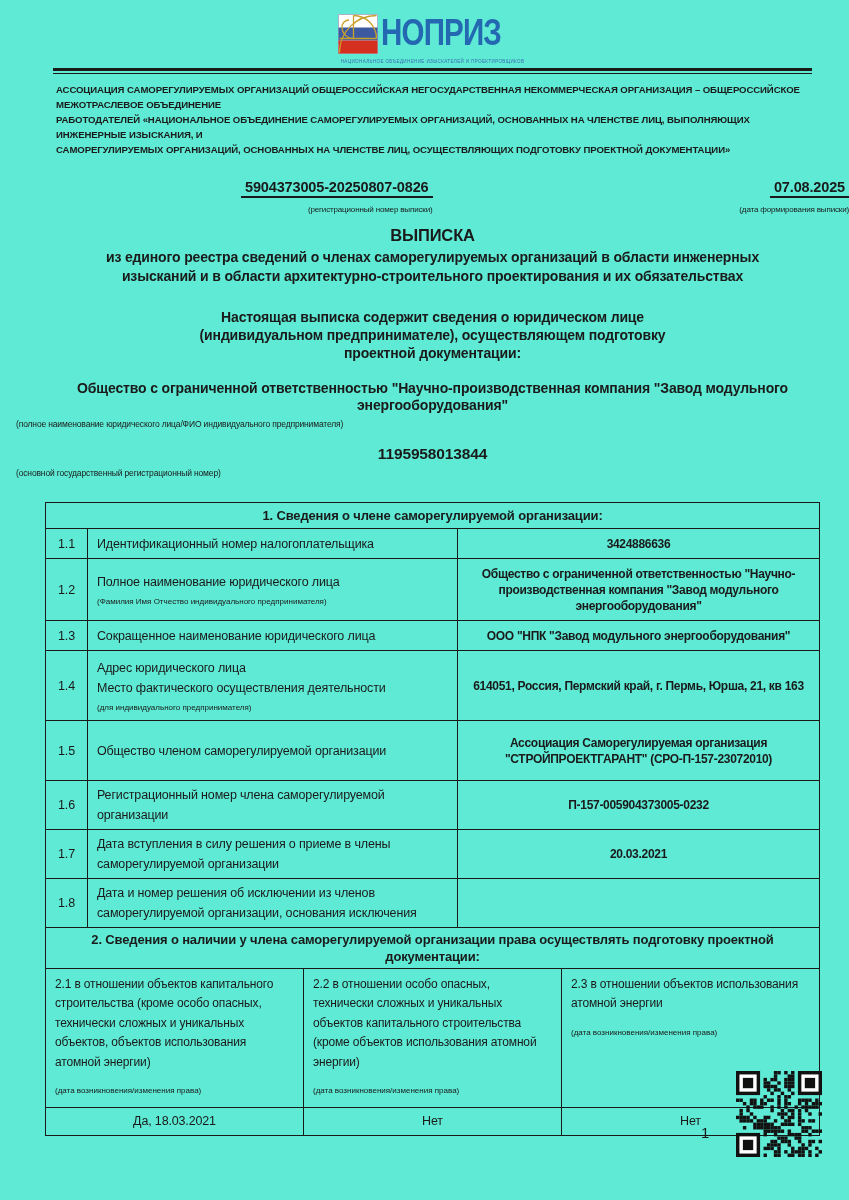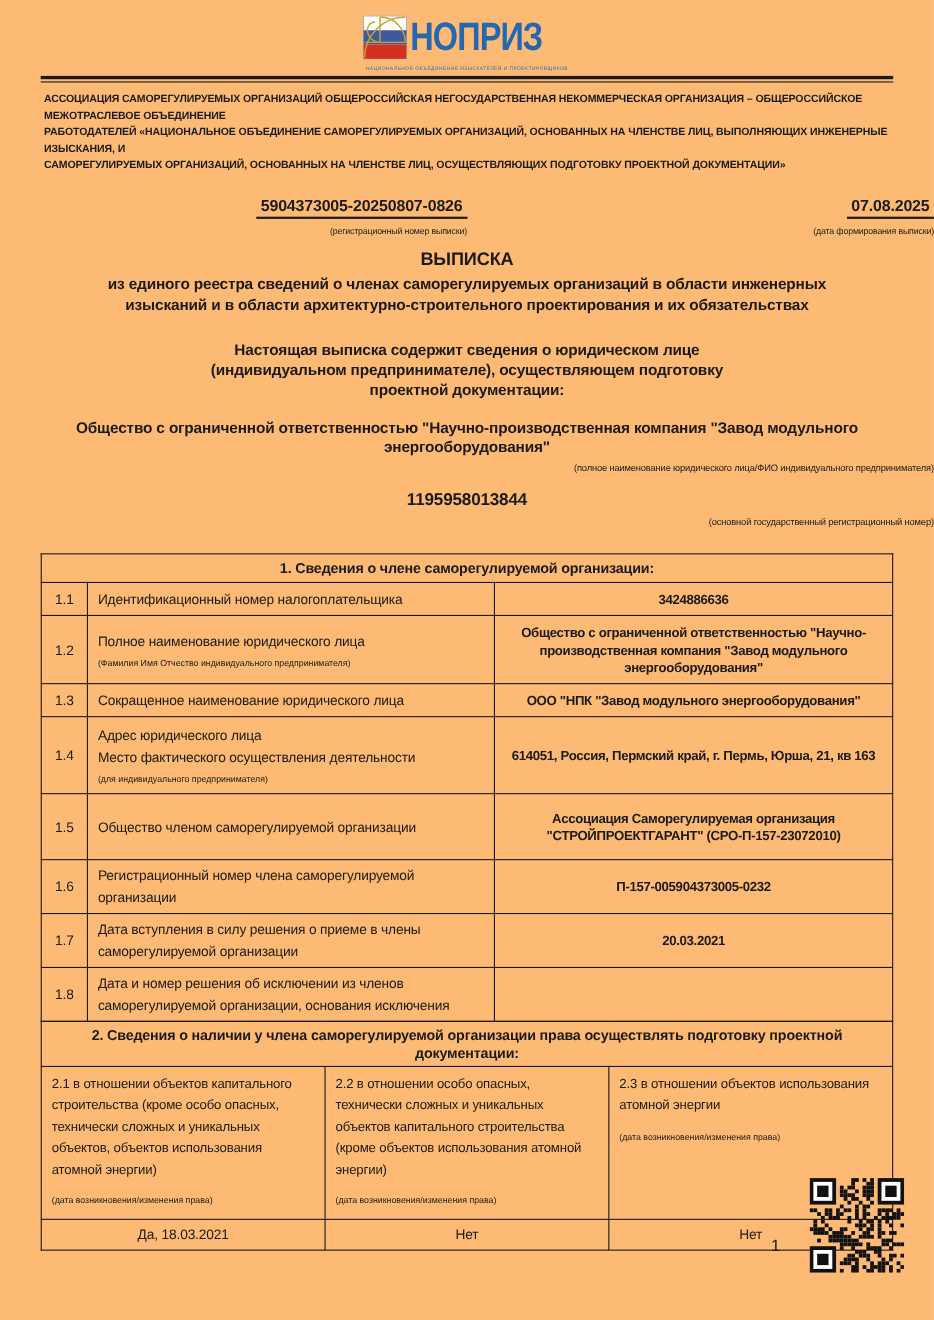--- a/index.html
+++ b/index.html
@@ -1,21 +1,22 @@
 <!DOCTYPE html>
 <html><head>
 <meta charset="utf-8">
 <style>
   * { margin:0; padding:0; box-sizing:border-box; }
   html,body { background:#e8e8e8; }
   .page {
-    width:849px; height:1200px; margin:0 auto; background:#fdba74;
+    width:849px; height:1200px; margin:0 auto; background:#5eead4;
     position:relative; overflow:hidden; color:#1a1a1a;
     font-family:"Liberation Sans","DejaVu Sans",sans-serif;
     letter-spacing:-0.15px;
+    padding-left:16px;
   }
   
   .logo-wrap { padding-top:14px; display:flex; flex-direction:column; align-items:center; }
   .logo-row { display:flex; align-items:flex-start; gap:3px; }
   .logo-text { font-size:36px; font-weight:bold; color:#2468b2; line-height:38px;
                transform:scaleX(0.82); transform-origin:left; letter-spacing:-1px; }
   .logo-tagline { font-size:4.5px; color:#3b6fb4; letter-spacing:0.4px; margin-top:1px; white-space:nowrap; }
   
   .double-rule { margin:4px 37px 0 37px; border-top:3px solid #1a1a1a; border-bottom:1px solid #1a1a1a; height:6px; }
   
@@ -24,21 +25,21 @@
   
   .issue-row { display:flex; margin-top:22px; }
   .issue-col { width:50%; display:flex; flex-direction:column; align-items:flex-end; }
   .issue-val { font-weight:bold; font-size:14.5px; border-bottom:2px solid #1a1a1a; padding:0 4px 1px 4px; }
   .issue-cap { font-size:8px; margin-top:7px; }
   
   .doc-title { text-align:center; font-weight:bold; font-size:16.5px; margin-top:12px; }
   .doc-sub   { text-align:center; font-weight:bold; font-size:14px; line-height:19px; margin-top:3px; white-space:pre-line; }
   .doc-intro { text-align:center; font-weight:bold; font-size:14px; line-height:18px; margin-top:22px; white-space:pre-line; }
   .subject-name { text-align:center; font-weight:bold; font-size:14px; line-height:17px; margin-top:18px; white-space:pre-line; }
-  .small-cap { text-align:right; font-size:8.5px; margin-top:5px; }
+  .small-cap { text-align:left; font-size:8.5px; margin-top:5px; }
   .ogrn { text-align:center; font-weight:bold; font-size:15.5px; margin-top:16px; }
   
   table { border-collapse:collapse; table-layout:fixed; margin:0 auto; width:774px; }
   .tbl1 { margin-top:24px; }
   td { border:1.5px solid #1a1a1a; vertical-align:middle; }
   .sec-head { font-weight:bold; font-size:13px; text-align:center; line-height:17px; padding:3px 10px; }
   .cell-num { width:42px; text-align:center; font-size:12.5px; }
   .cell-label { width:370px; padding:4px 9px; font-size:12.5px; line-height:20px; }
   .cell-label .lbl { white-space:pre-line; }
   .cell-label .sub { display:block; font-size:8px; line-height:10px; margin-top:5px; letter-spacing:0; }

